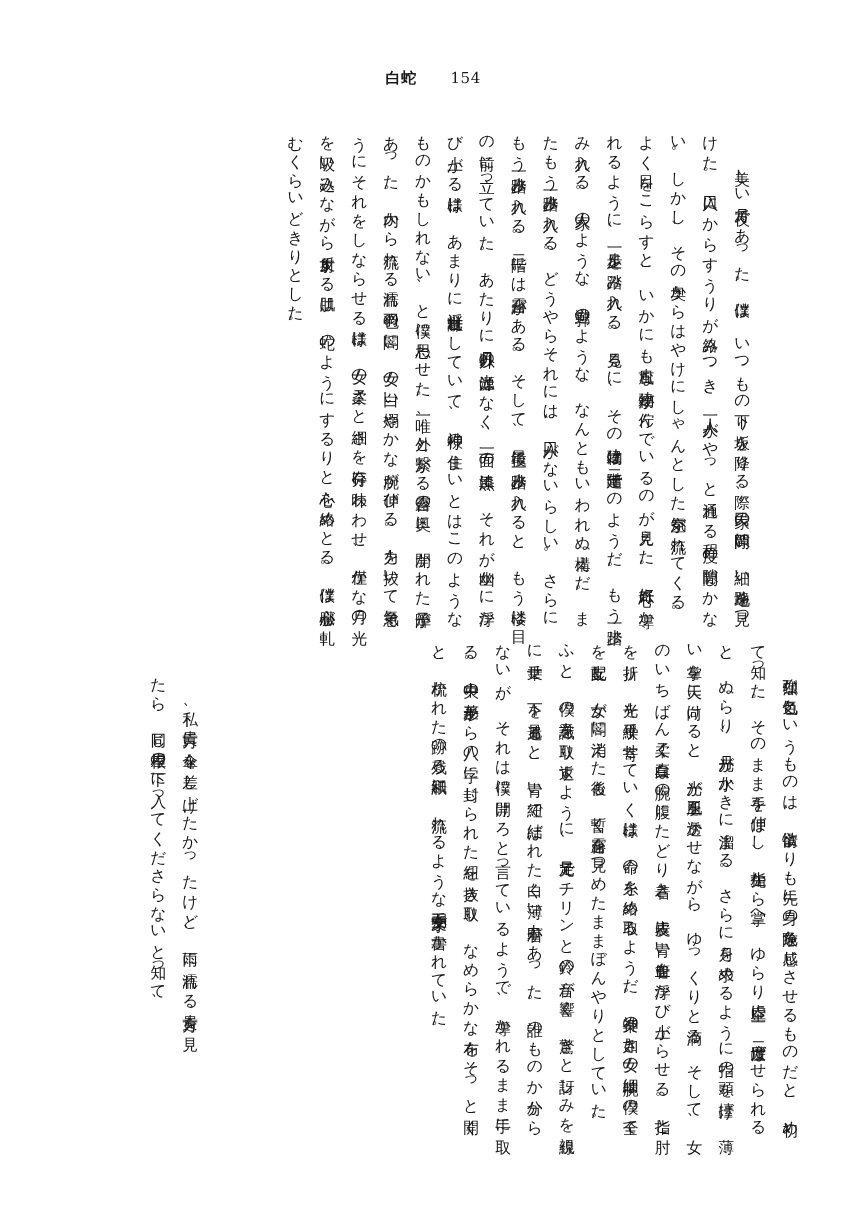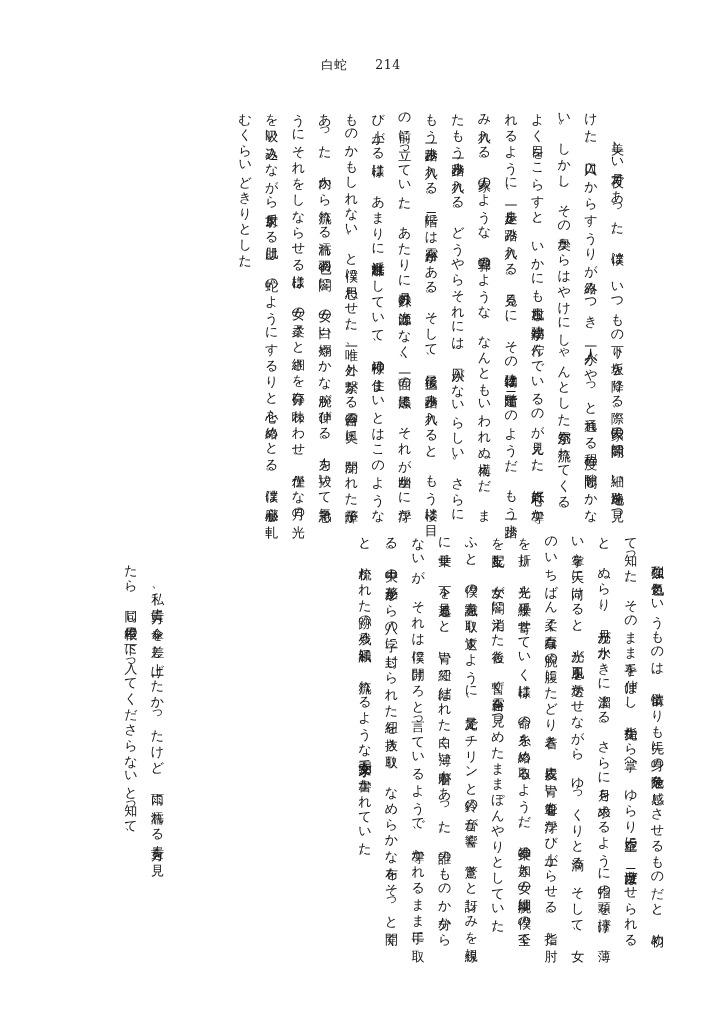--- a/index.html
+++ b/index.html
@@ -22,21 +22,21 @@
     position: absolute;
     top: 57px;
     left: 0;
     width: 722px;
     text-align: center;
     font-size: 12.5px;
     letter-spacing: 0.5px;
     color: #1a1a1a;
     white-space: nowrap;
   }
-  .header .title { margin-right: 28px; }
+  .header .title { margin-right: 28px; font-weight: bold; }
   .header .folio { font-family: "DejaVu Serif", "Liberation Serif", serif; }
 
   
   .vblock {
     position: absolute;
     writing-mode: vertical-rl;
     -webkit-writing-mode: vertical-rl;
     text-orientation: upright;
     font-size: 13.1px;
     line-height: 26.6px;
@@ -71,21 +71,21 @@
     padding: 0;
     text-indent: 1em;
   }
 </style>
 </head>
 <body>
 
 <div class="page">
 
   <div class="header">
-    <span class="title">白蛇</span><span class="folio">214</span>
+    <span class="title">白蛇</span><span class="folio">154</span>
   </div>
 
   <div class="vblock" id="block-1">
     <p>　美しい月夜であった。僕は、いつもの下り坂を降りる際、民家の隙間に、細い路地を見つけた。入口にからすうりが絡みつき、人一人がやっと通れる程度の隙間しかない。しかし、その奥からはやけにしゃんとした空気が流れてくる。よく目をこらすと、いかにも古風な建物が佇んでいるのが見えた。好奇心に導かれるように、一歩足を踏み入れる。見るに、その建物は二階建てのようだ。もう一歩踏み入れる。人家のような、遊郭のような、なんともいわれぬ構えだ。またもう一歩踏み入れる。どうやらそれには、入口がないらしい。さらにもう一歩踏み入れる。二階には露台がある。そして、最後に一歩踏み入れると、もう楼は目の前に立っていた。あたりに月以外の光源はなく、一面の漆黒に、それが幽かに浮かび上がる様は、あまりに浮世離れしていて、神様の住まいとはこのようなものかもしれない、と僕に思わせた。唯一、外と繋がる露台の奥に、開かれた障子があった。内から流れる濡れ羽色の闇に、女の白い嫋やかな腕が伸びる。力を抜いて気怠そうにそれをしならせる様は、女の柔さと細さを存分に味わわせ、僅かな月の光を吸い込みながら反射する肌は、蛇のようにするりと心を絡めとる。僕は心臓が軋むくらいどきりとした。</p>
   </div>
 
   <div class="vblock" id="block-2">
     <p>　強烈な色気というものは、欲情よりも先に身の危険を感じさせるものだと、初めて知った。そのまま手を伸ばし、指先から掌へ、ゆらり虚空に一、二度遊ばせられると、ぬらり、月光が水かきに溜まる。さらに月を求めるように指の頭を擡げ、薄い掌を天に向けると、光が玉肌を透かせながら、ゆっくりと滴る。そして、女のいちばん柔く真白な腕の腹にたどり着き、表皮に青い血管を浮かび上がらせる。指と肘を折り、光を手繰り寄せていく様は、命の糸を絡め取るようだ。神楽の如き女の細腕は僕の全てを支配し、女が闇に消えた後も、暫く露台を見つめたままぼんやりとしていた。　ふと、僕の意識を取り返すように、足元でチリンと鈴の音が響く。驚きと訝しみを視線に乗せ、下を見遣ると、青い紐で結ばれた白く薄い巾着があった。誰のものか分からないが、それは僕に開けろと言っているようで、導かれるまま手に取る。中央の菱形から八の字に封じられた紐を抜き取り、なめらかな布をそっと開くと、梳かれた跡の残る和紙に、流れるような手弱女文字が書かれていた。</p>
   </div>
 

